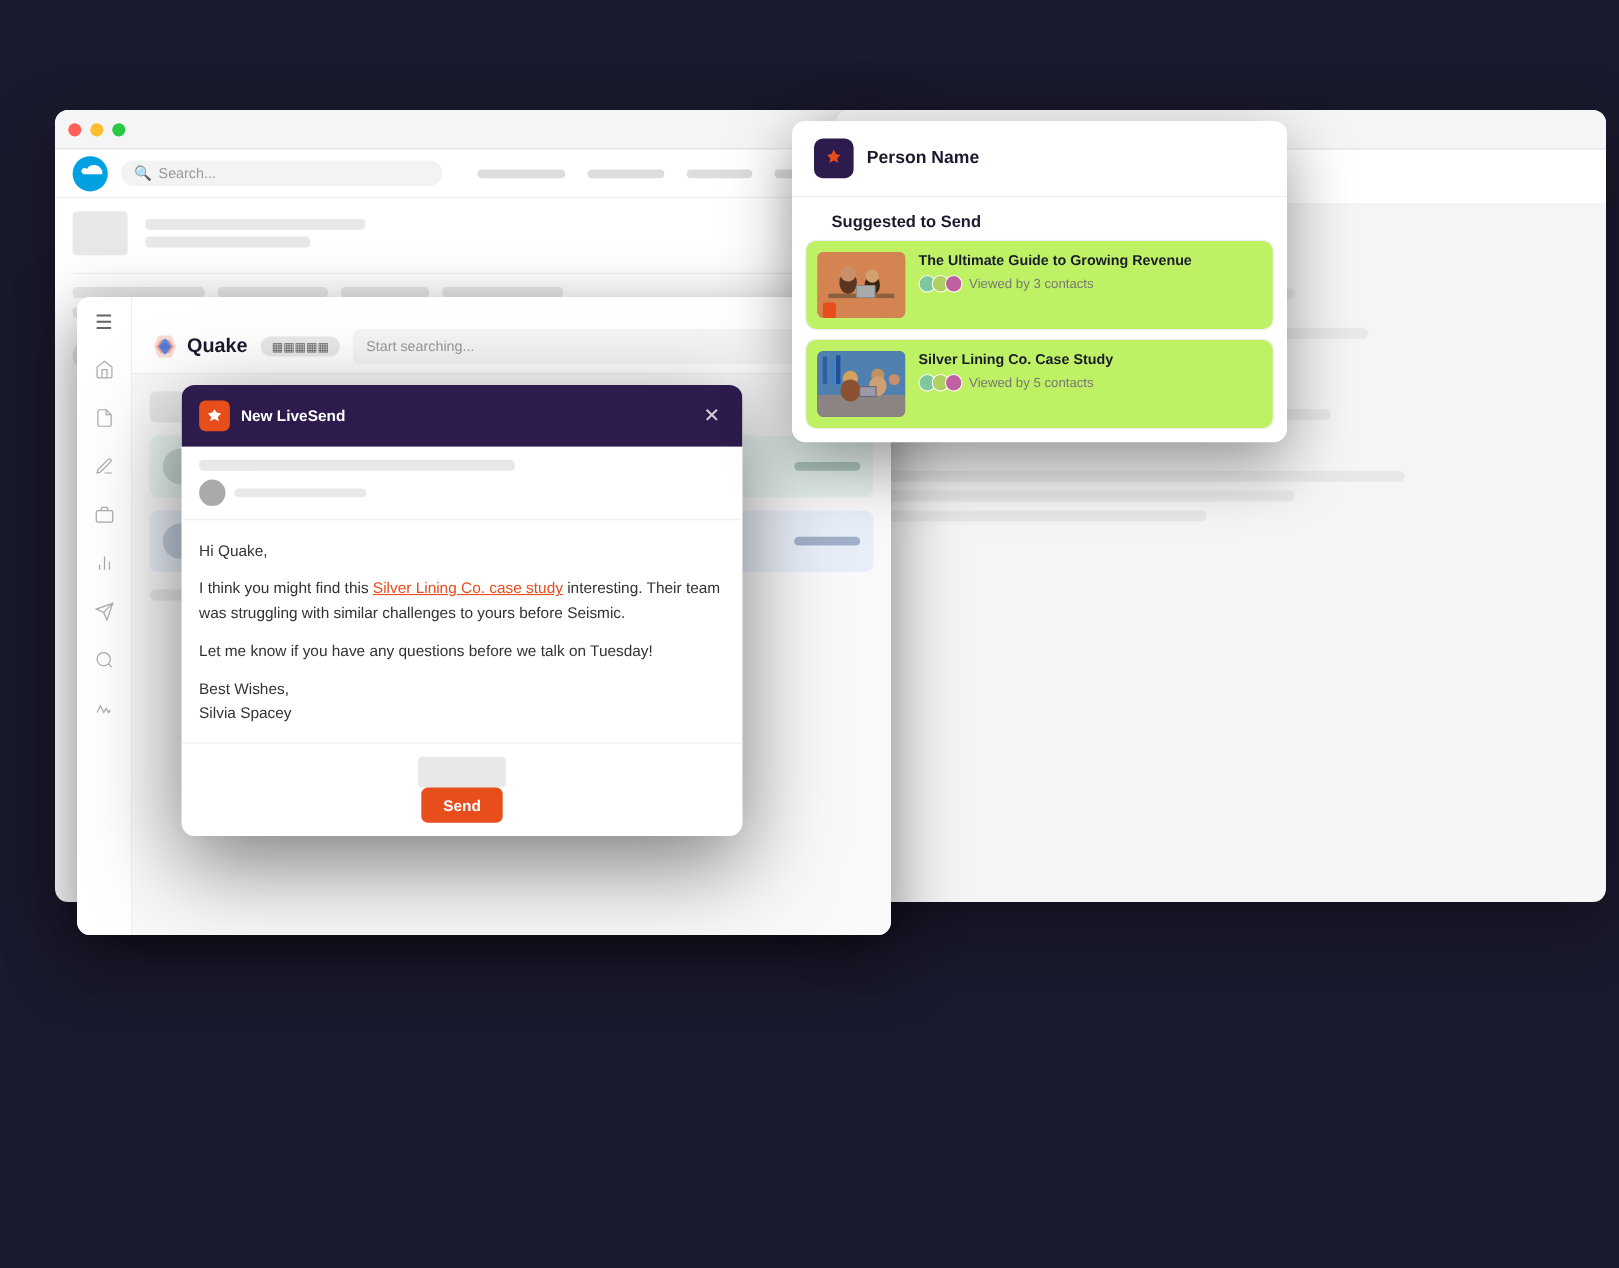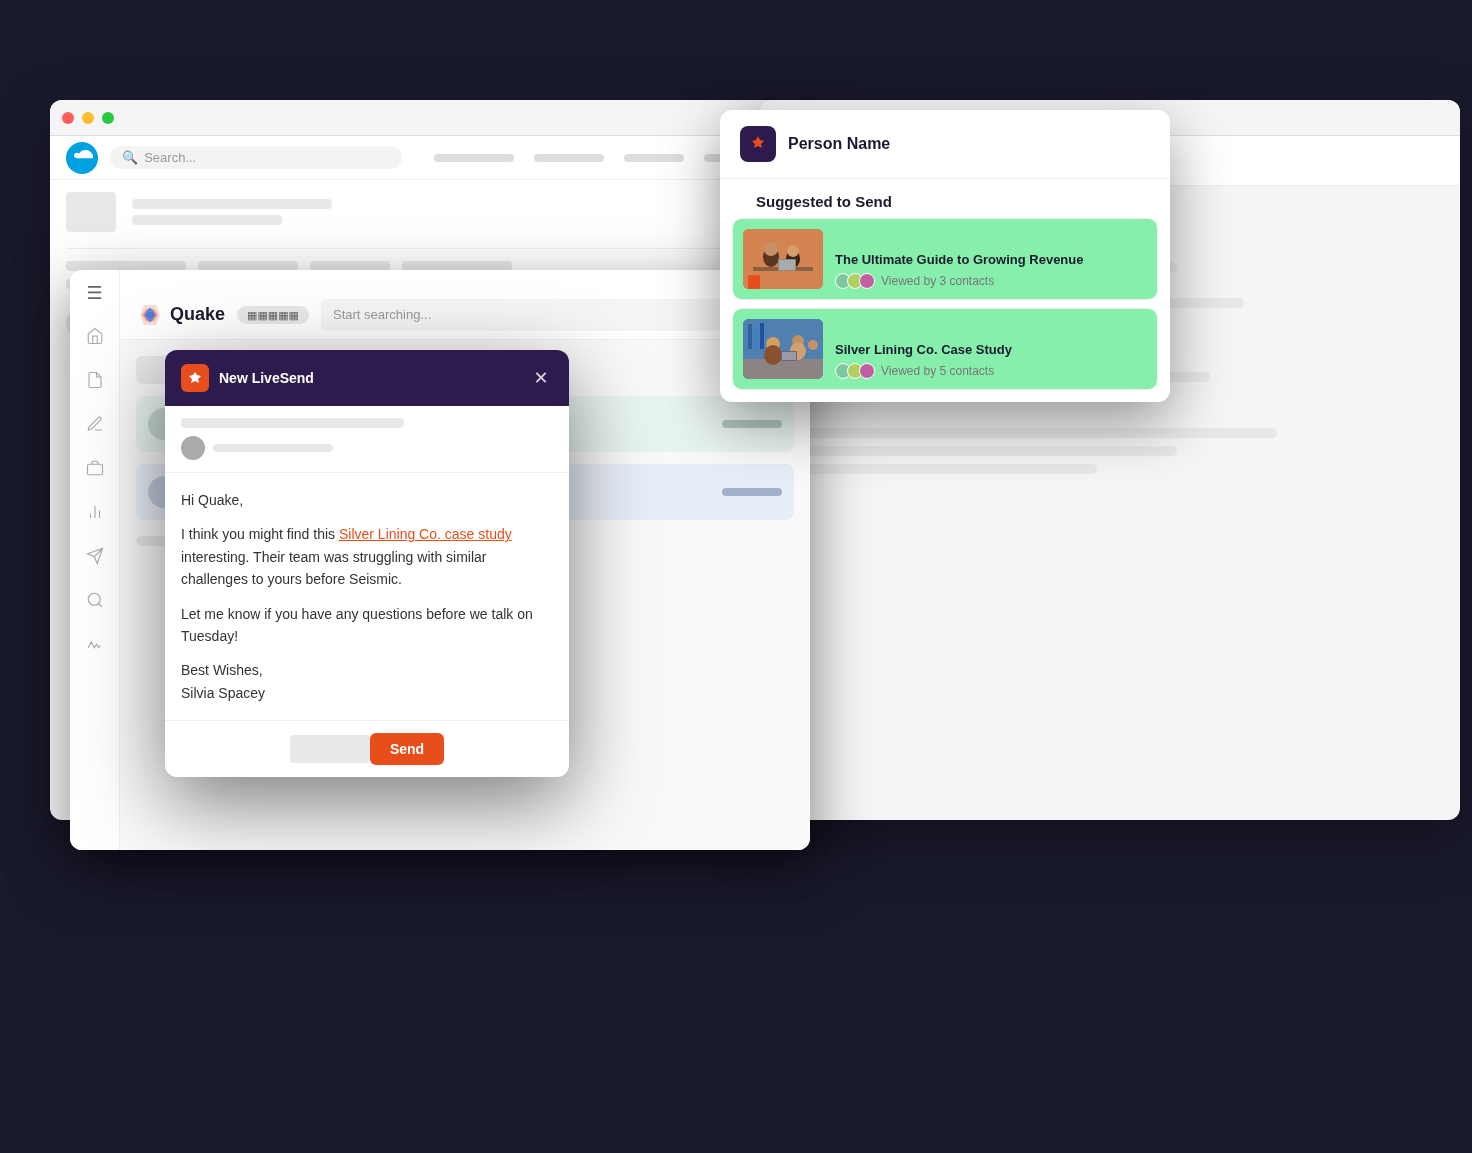--- a/index.html
+++ b/index.html
@@ -273,21 +273,21 @@
       height: 8px;
       background: #b0c8c0;
       border-radius: 4px;
     }
 
     
     .email-modal {
       position: absolute;
       top: 350px;
       left: 165px;
-      width: 404px;
+      width: 510px;
       background: #fff;
       border-radius: 12px;
       box-shadow: 0 25px 80px rgba(0,0,0,0.5);
       overflow: hidden;
       z-index: 20;
     }
 
     .email-modal-header {
       background: #2d1b4e;
       padding: 14px 16px;
@@ -370,23 +370,24 @@
 
     .email-link {
       color: #e84d1c;
       text-decoration: underline;
       cursor: pointer;
     }
 
     .email-footer {
       padding: 12px 16px;
       display: flex;
-      justify-content: center;
+      justify-content: flex-end;
       align-items: center;
       border-top: 1px solid #eee;
+      flex-direction: column;
     }
 
     .footer-placeholder {
       width: 80px;
       height: 28px;
       background: #e8e8e8;
       border-radius: 4px;
     }
 
     .send-btn {
@@ -454,22 +455,22 @@
     .suggested-list {
       padding: 0 12px 12px;
       display: flex;
       flex-direction: column;
       gap: 8px;
     }
 
     .suggested-item {
       display: flex;
       gap: 12px;
-      align-items: flex-end;
-      background: #86efac;
+      align-items: flex-start;
+      background: #bef264;
       border: 1px solid #eee;
       border-radius: 10px;
       padding: 10px;
       cursor: pointer;
     }
 
     .suggested-thumbnail {
       width: 80px;
       height: 60px;
       border-radius: 6px;

